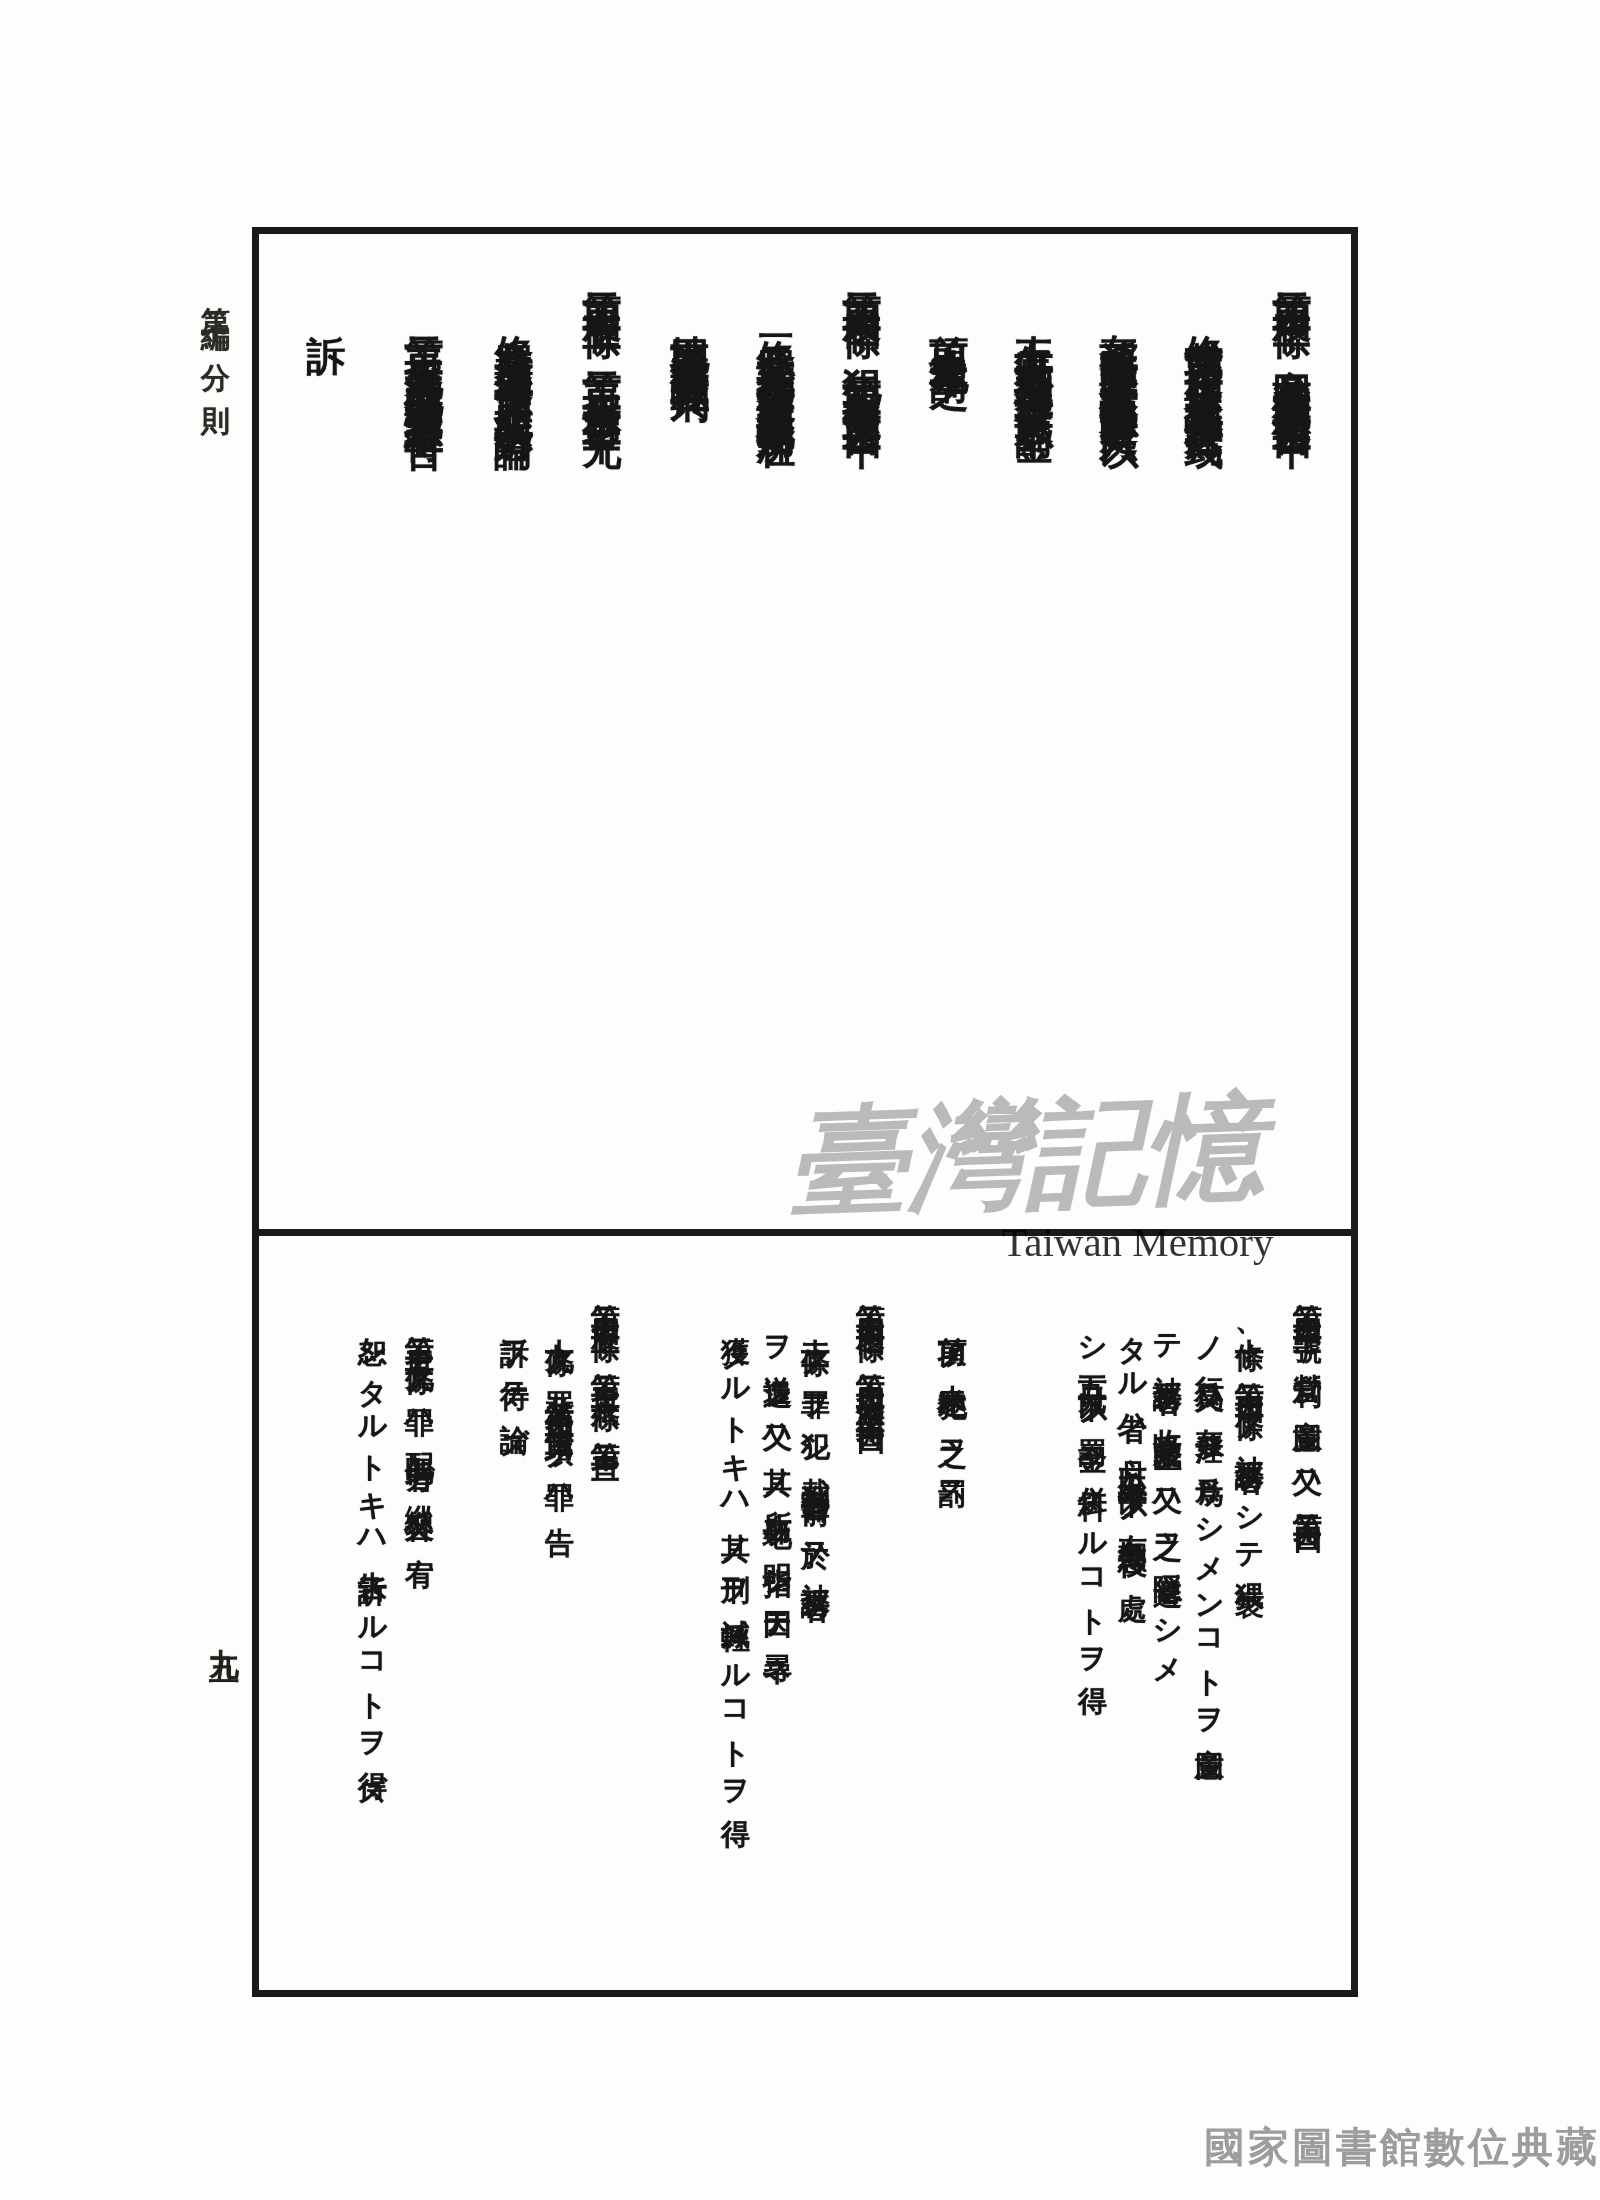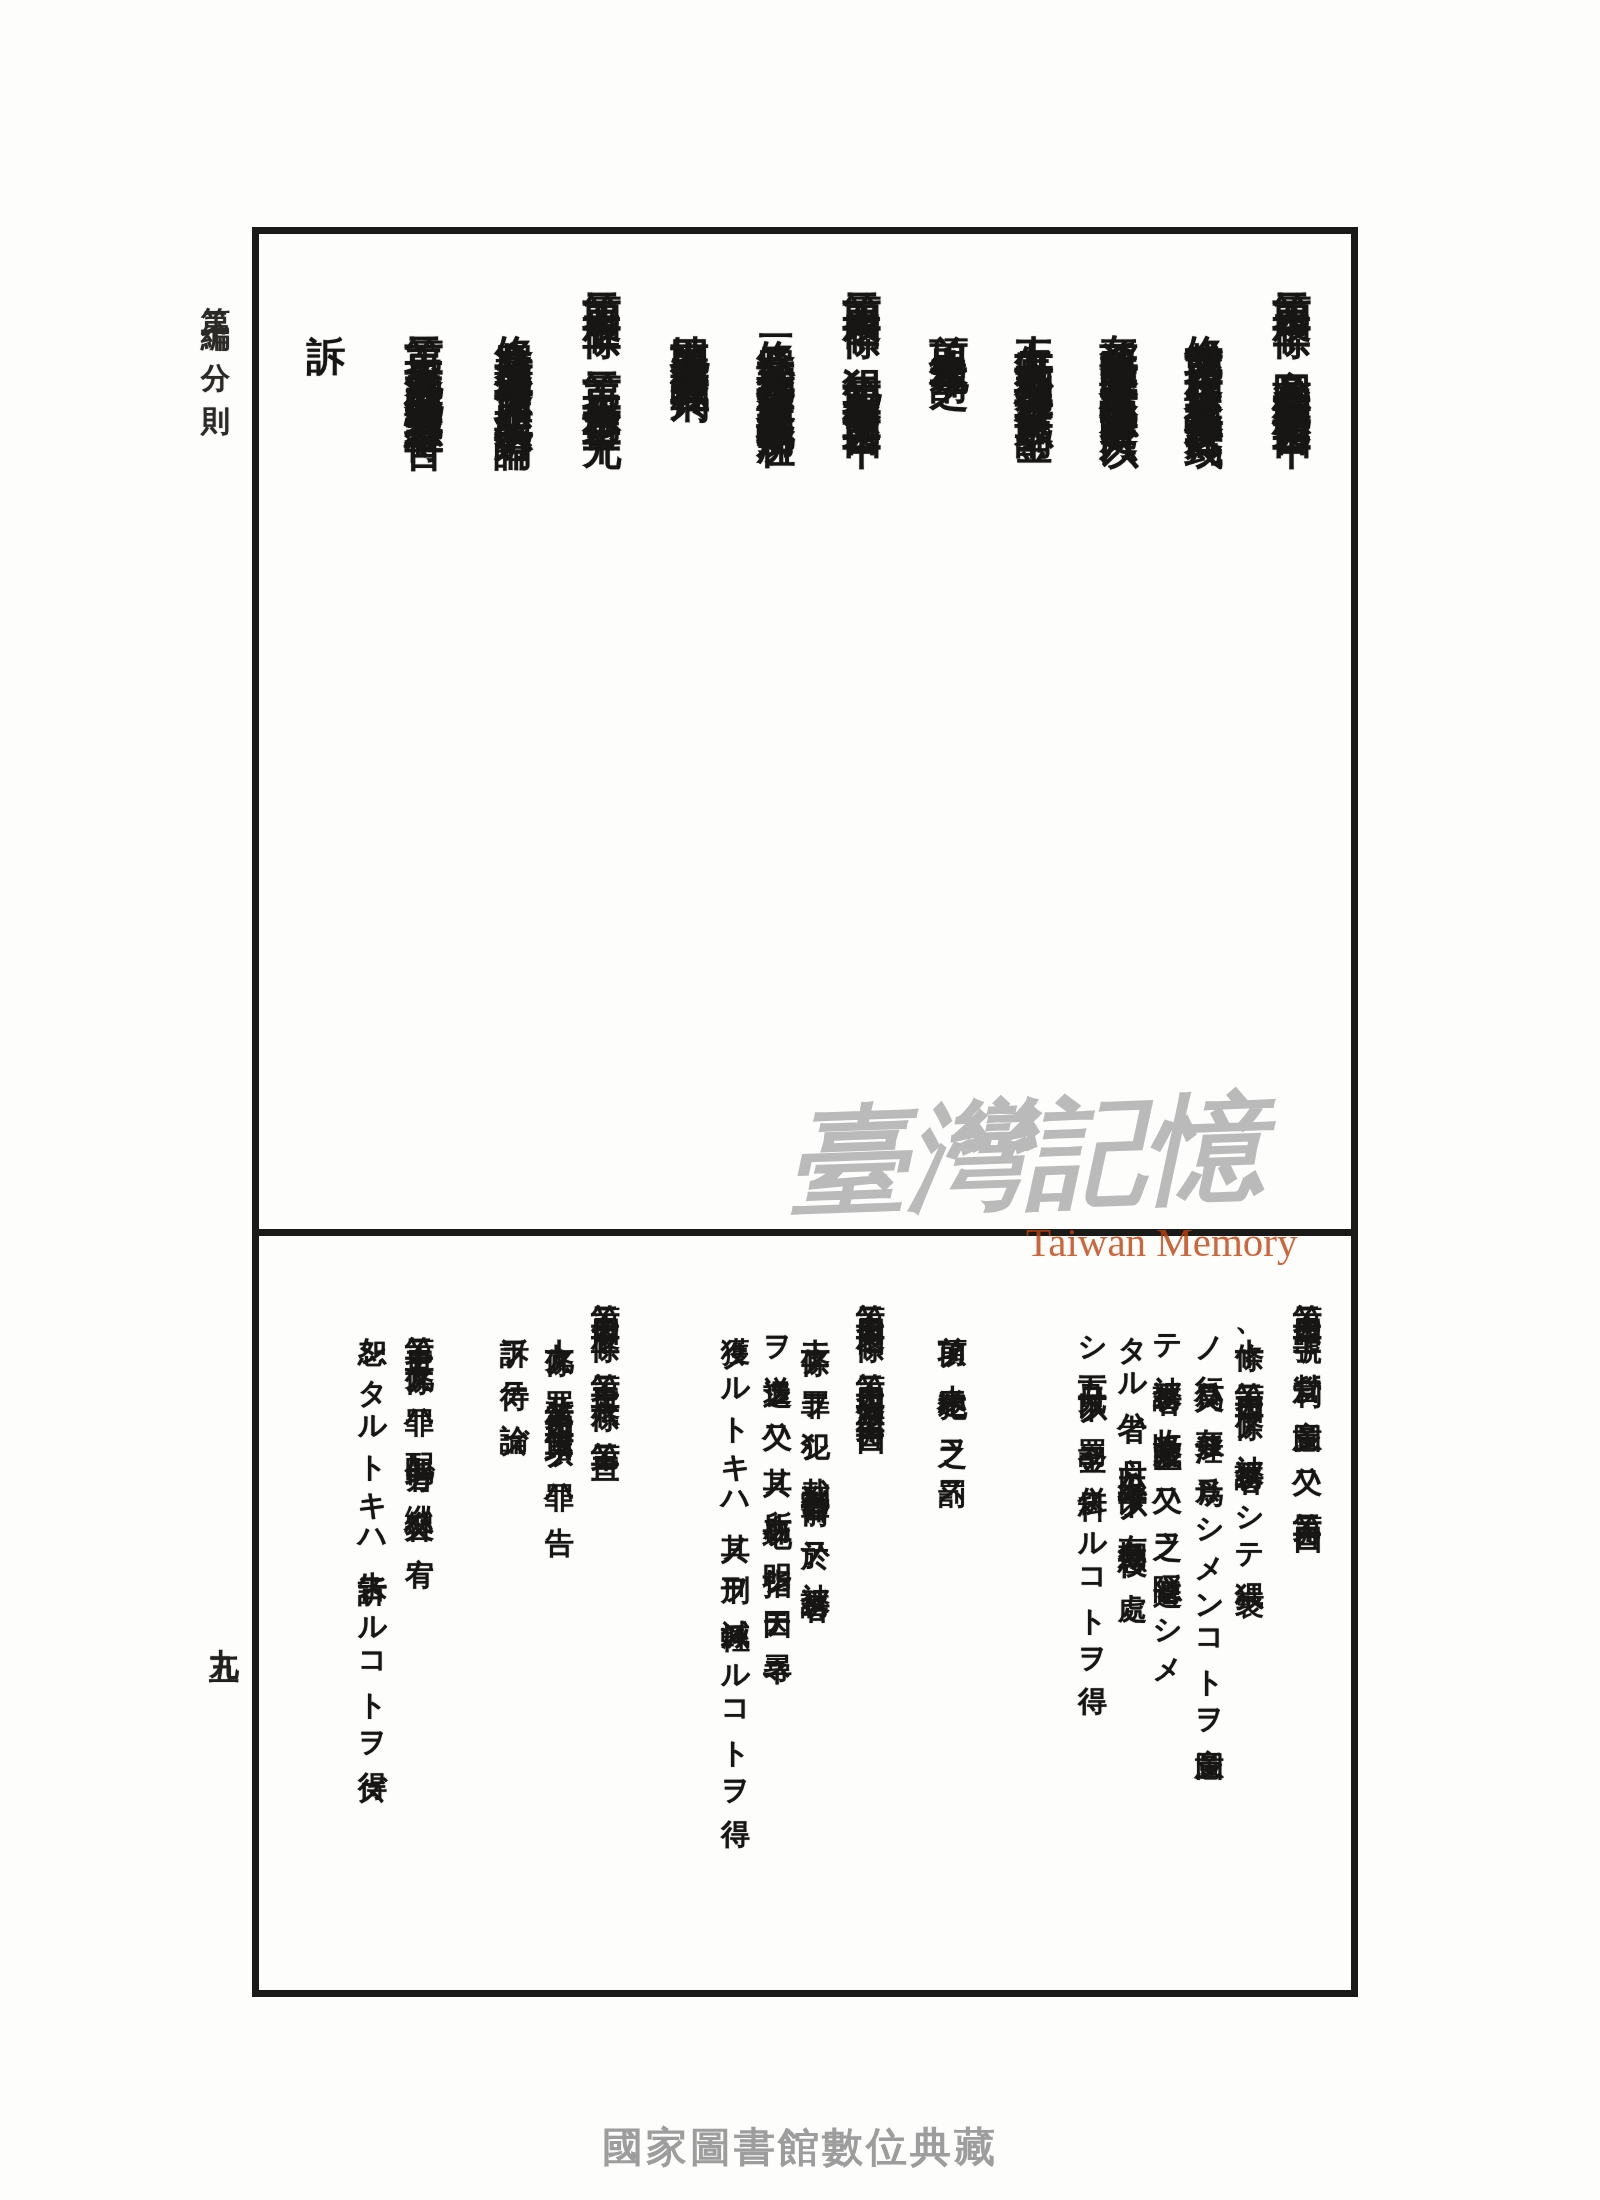--- a/index.html
+++ b/index.html
@@ -34,27 +34,26 @@
   .wm-cjk {
     position:absolute; left:788px; top:1080px;
     font-size:118px; line-height:1.25; font-style:italic; font-weight:700;
     color:#8b8b8b; opacity:0.58; letter-spacing:1px;
     transform:rotate(-2deg);
     font-family:"DejaVu Serif",serif;
     white-space:nowrap;
   }
   .wm-latin {
     position:absolute; left:1002px; top:1218px;
-    font-size:41px; color:#c2410c; opacity:0.8;
+    font-size:41px; color:#000000; opacity:0.8;
     font-family:"Liberation Serif","DejaVu Serif",serif;
     white-space:nowrap;
-    margin-left:24px;
   }
   .footer {
-    position:absolute; left:0; top:2120px; width:1600px; text-align:center;
+    position:absolute; left:0; top:2120px; width:1600px; text-align:right;
     font-size:41px; color:#9d9d9d; letter-spacing:3px; font-weight:600;
     font-family:"Liberation Sans","DejaVu Sans",sans-serif;
   }
 </style>
 </head>
 <body>
 
 <div class="page">
 
   <div class="frame"></div>

